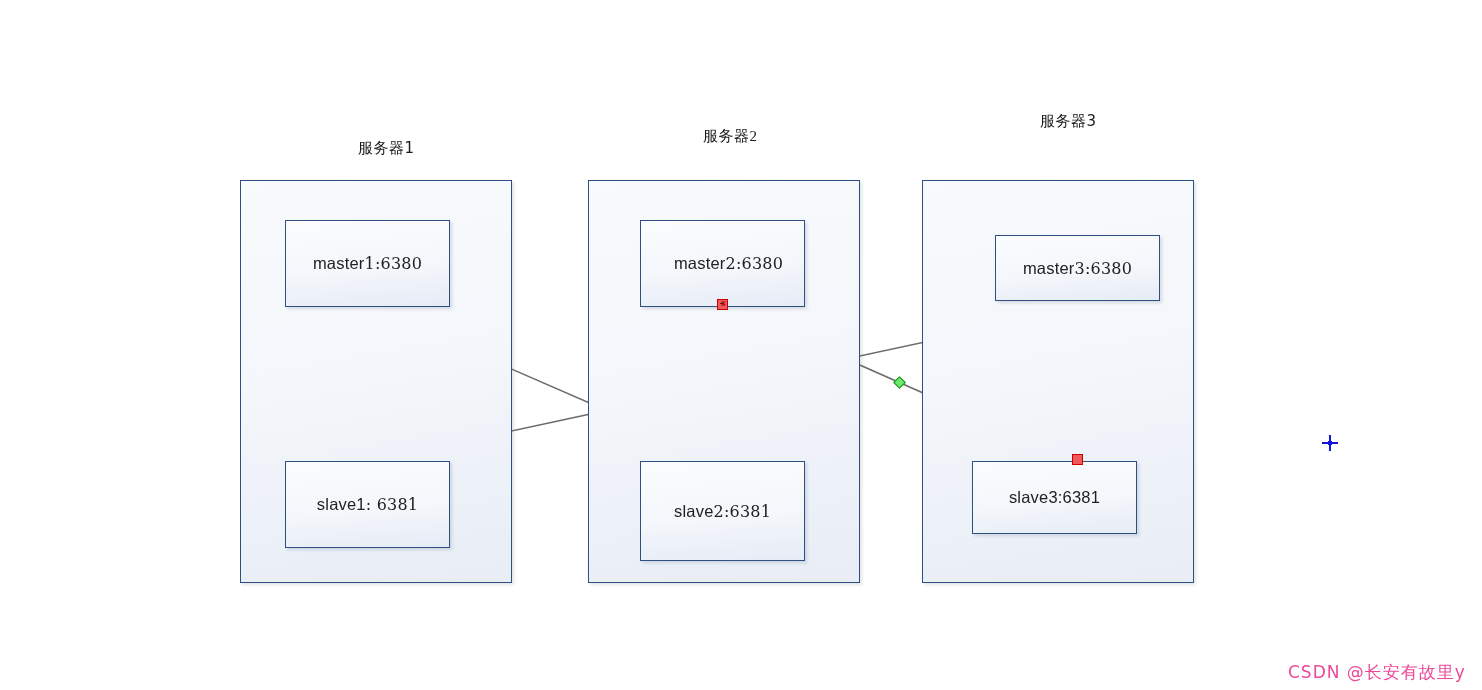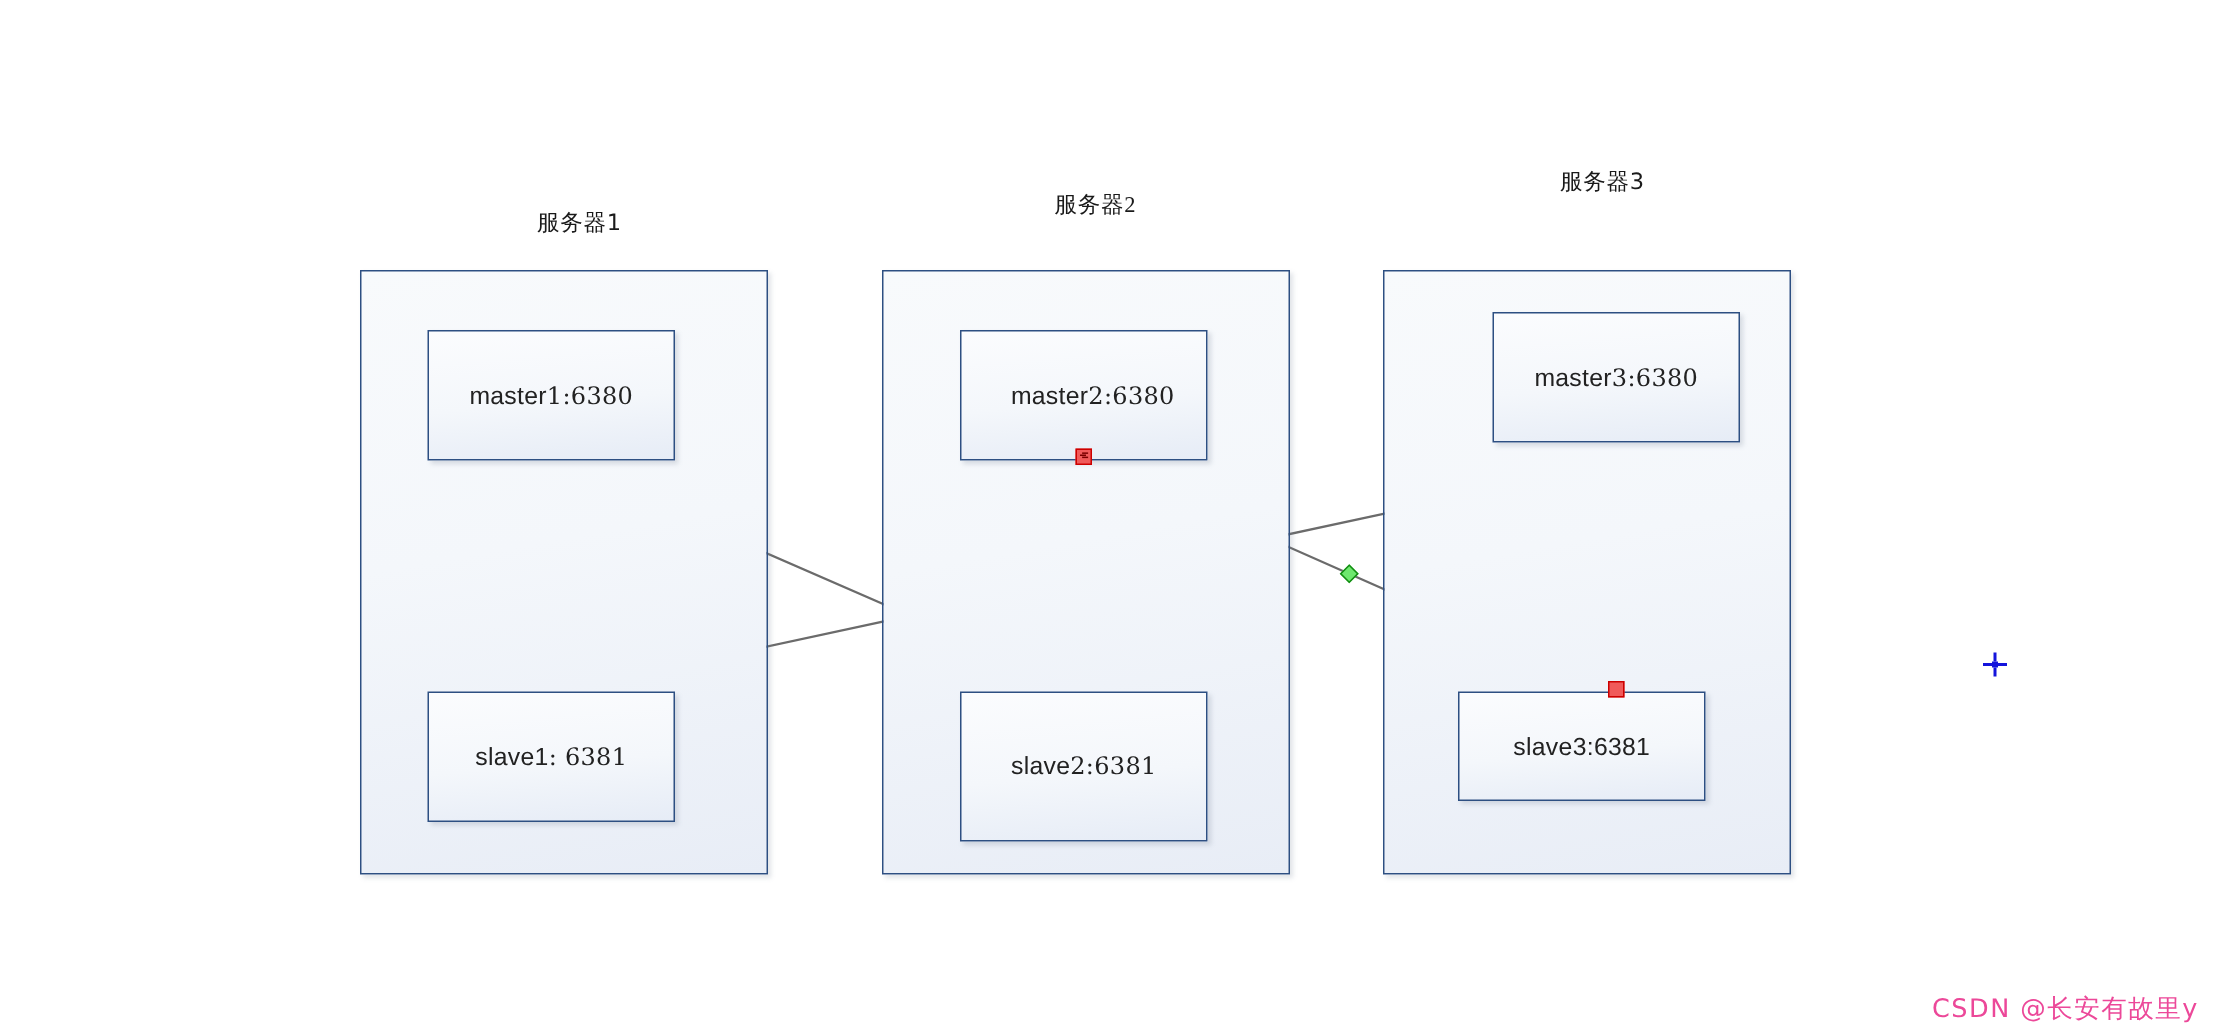--- a/index.html
+++ b/index.html
@@ -138,21 +138,21 @@
   <span class="node-label">
     <span class="word">master</span><span>2</span><span>:6380</span>
   </span>
 </div>
 <div class="node-box" style="left:640px; top:461px; width:165px; height:100px;">
   <span class="node-label">
     <span class="word">slave</span><span>2</span><span>:6381</span>
   </span>
 </div>
 
-<div class="node-box" style="left:995px; top:208px; width:165px; height:87px;">
+<div class="node-box" style="left:995px; top:235px; width:165px; height:66px;">
   <span class="node-label">
     <span class="word">master</span><span>3</span><span>:6380</span>
   </span>
 </div>
 <div class="node-box" style="left:972px; top:461px; width:165px; height:73px;">
   <span class="node-label">
     <span class="word">slave</span><span class="word">3</span><span class="word">:6381</span>
   </span>
 </div>
 

